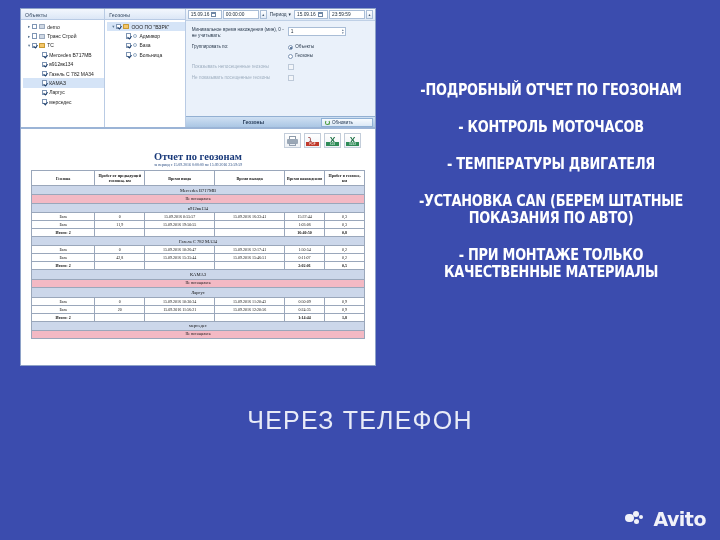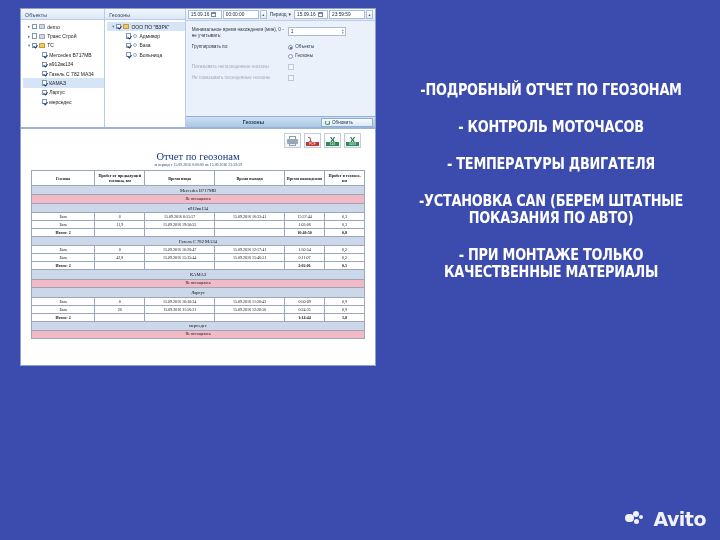--- a/index.html
+++ b/index.html
@@ -247,21 +247,21 @@
   }
   .ic-xls .band {
     position:absolute; left:1px; right:1px; bottom:1px; height:4.5px;
     background:#2e8b57; color:#fff; font-size:2.8px;
     display:flex; align-items:center; justify-content:center;
   }
   .rep-title {
     text-align: center;
     font-family: "Liberation Serif", serif;
     font-size: 10.5px;
-    font-weight: normal;
+    font-weight: bold;
     color: #1a3a7a;
     margin-top: 1px;
   }
   .rep-sub {
     text-align: center;
     font-family: "Liberation Serif", serif;
     font-size: 3.9px;
     color: #24487f;
     margin: 1px 0 3px 0;
   }
@@ -662,20 +662,21 @@
 
 <div class="bullets">
   <div class="bullet-line">-ПОДРОБНЫЙ ОТЧЕТ ПО ГЕОЗОНАМ</div>
   <div class="bullet-line">- КОНТРОЛЬ МОТОЧАСОВ</div>
   <div class="bullet-line">- ТЕМПЕРАТУРЫ ДВИГАТЕЛЯ</div>
   <div class="bullet-line">-УСТАНОВКА CAN (БЕРЕМ ШТАТНЫЕ ПОКАЗАНИЯ ПО АВТО)</div>
   <div class="bullet-line">- ПРИ МОНТАЖЕ ТОЛЬКО КАЧЕСТВЕННЫЕ МАТЕРИАЛЫ</div>
 </div>
 
 <div class="headline">
+  <span class="l2">ЧЕРЕЗ ТЕЛЕФОН</span>
 </div>
 
 <div class="avito">
   <span class="mark">
     <i class="d1"></i>
       <i class="d2"></i>
       <i class="d3"></i>
       <i class="d4"></i>
   </span>
   <span class="word">Avito</span>

